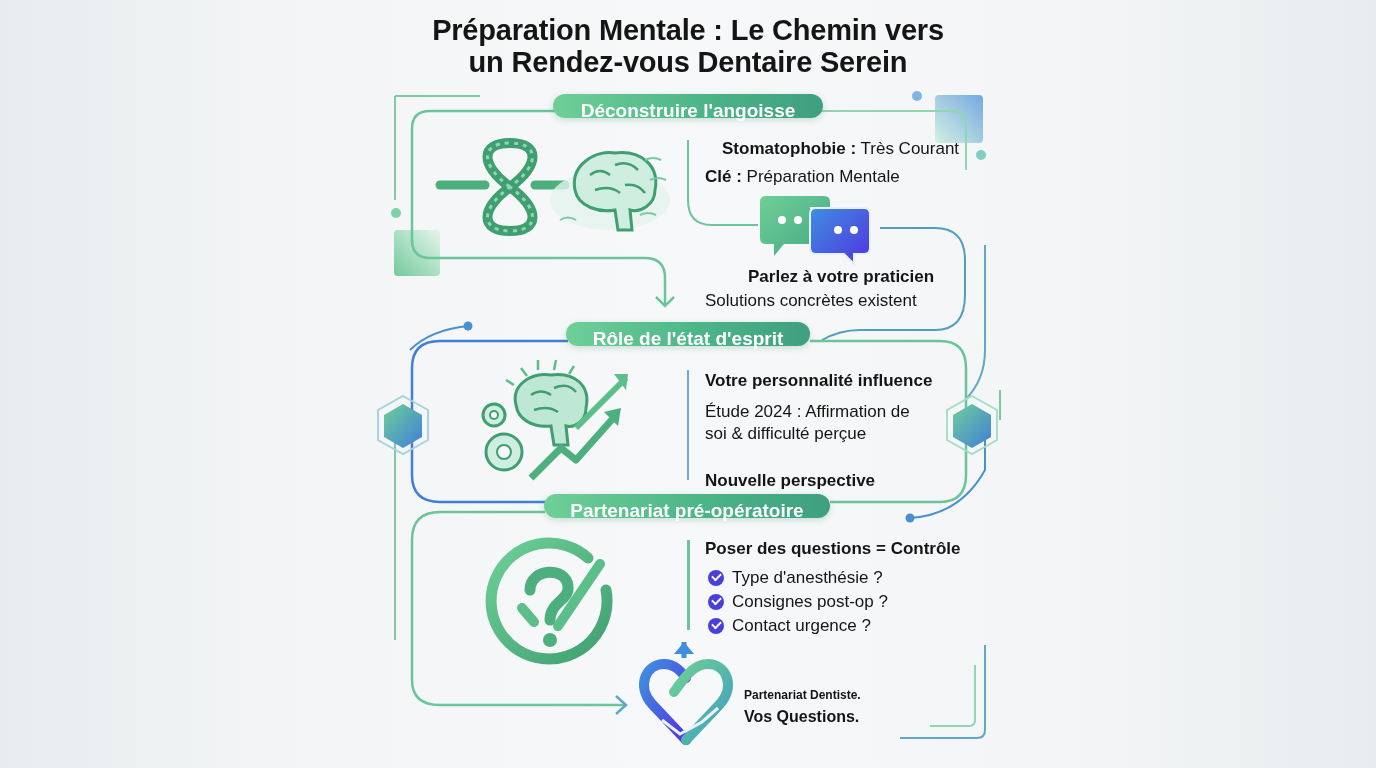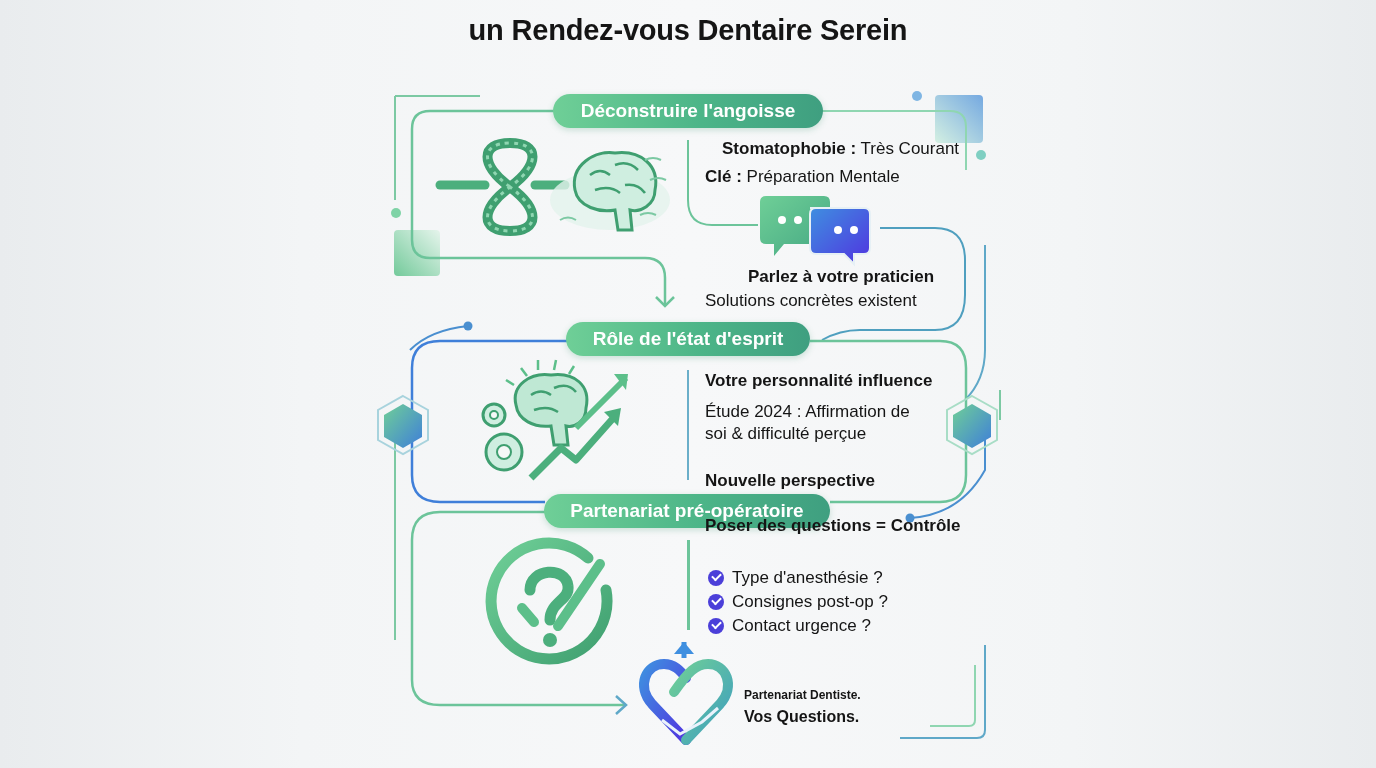--- a/index.html
+++ b/index.html
@@ -1,35 +1,36 @@
 <!DOCTYPE html>
 <html><head>
 <meta charset="utf-8">
 <style>
   html,body{margin:0;padding:0;}
   body{width:1376px;height:768px;overflow:hidden;position:relative;
     background:linear-gradient(90deg,#e9ecee 0%,#f3f5f6 22%,#f7f8f9 50%,#f3f5f6 78%,#e9ecee 100%);
     font-family:"Liberation Sans",sans-serif;color:#141414;}
   .abs{position:absolute;}
   .title{left:380px;top:14px;width:616px;text-align:center;font-weight:bold;font-size:29px;line-height:32px;color:#151515;letter-spacing:-0.2px;}
-  .pill{position:absolute;height:34px;border-radius:17px;color:#fff;font-weight:bold;font-size:19px;line-height:34px;text-align:center;
+  .pill{position:absolute;height:24px;border-radius:17px;color:#fff;font-weight:bold;font-size:19px;line-height:34px;text-align:center;
     background:linear-gradient(90deg,#6fcf97 0%,#4cb588 55%,#3f9f80 100%);box-shadow:0 2px 6px rgba(60,150,110,0.25);}
   .txt{position:absolute;font-size:17px;line-height:24px;color:#151515;}
   .b{font-weight:bold;}
   .vline{position:absolute;width:2px;}
   .check-list{position:absolute;left:708px;top:566px;margin:0;padding:0;list-style:none;}
   .check-item{display:flex;align-items:center;height:24px;font-size:17px;color:#151515;}
   .check-icon{width:16px;height:16px;border-radius:50%;background:#4b3fd9;margin-right:8px;position:relative;flex:none;}
   .check-icon::after{content:"";position:absolute;left:4px;top:3px;width:7px;height:4px;border-left:2px solid #fff;border-bottom:2px solid #fff;transform:rotate(-45deg);}
   svg{overflow:visible;}
 </style>
 </head>
 <body>
 
 <div class="abs title">
+  <div>Préparation Mentale : Le Chemin vers</div>
   <div>un Rendez-vous Dentaire Serein</div>
 </div>
 
 <svg class="abs" style="left:0;top:0;" width="1376" height="768">
   <defs>
     <linearGradient id="gb" x1="0" y1="0" x2="1" y2="1">
       <stop offset="0" stop-color="#6fcf97"></stop>
         <stop offset="1" stop-color="#3f7fd9"></stop>
     </linearGradient>
     <linearGradient id="sq" x1="0" y1="1" x2="1" y2="0">
@@ -153,21 +154,21 @@
         <stop offset="1" stop-color="#3f9f70"></stop>
       </linearGradient>
     </defs>
   <path d="M100 20 A58 58 0 1 0 118 52" stroke="url(#qc)" stroke-width="11" fill="none" stroke-linecap="round"></path>
   <path d="M42 52 C42 30 78 28 80 48 C82 62 62 64 62 82" stroke="#4caf7d" stroke-width="11" fill="none" stroke-linecap="round"></path>
   <circle cx="62" cy="102" r="7" fill="#4caf7d"></circle>
   <path d="M34 70 L46 84 M70 88 L112 26" stroke="#5cbf8a" stroke-width="10" stroke-linecap="round"></path>
 </svg>
 
 <div class="vline" style="left:688px;top:540px;height:90px;background:#6cc49a;"></div>
-<div class="txt b" style="left:705px;top:514px;">Poser des questions = Contrôle</div>
+<div class="txt b" style="left:705px;top:537px;">Poser des questions = Contrôle</div>
 
 <ul class="check-list">
   <li class="check-item">
       <span class="check-icon"></span>
       <span>Type d'anesthésie ?</span>
     </li>
   <li class="check-item">
       <span class="check-icon"></span>
       <span>Consignes post-op ?</span>
     </li>

